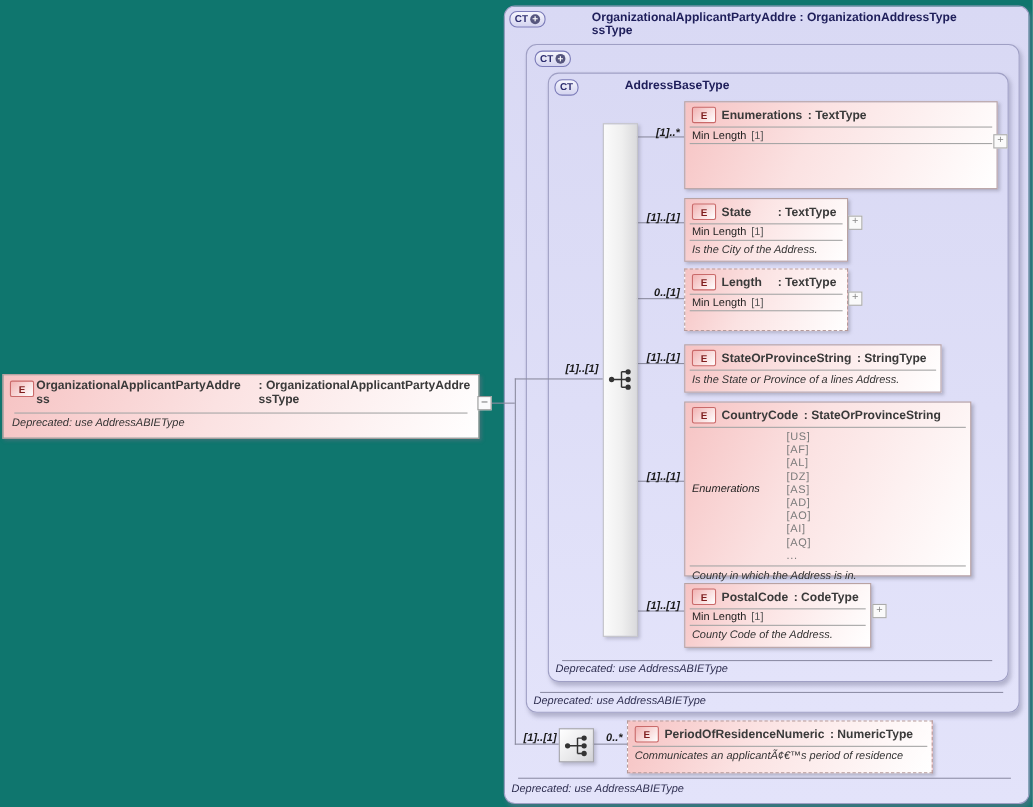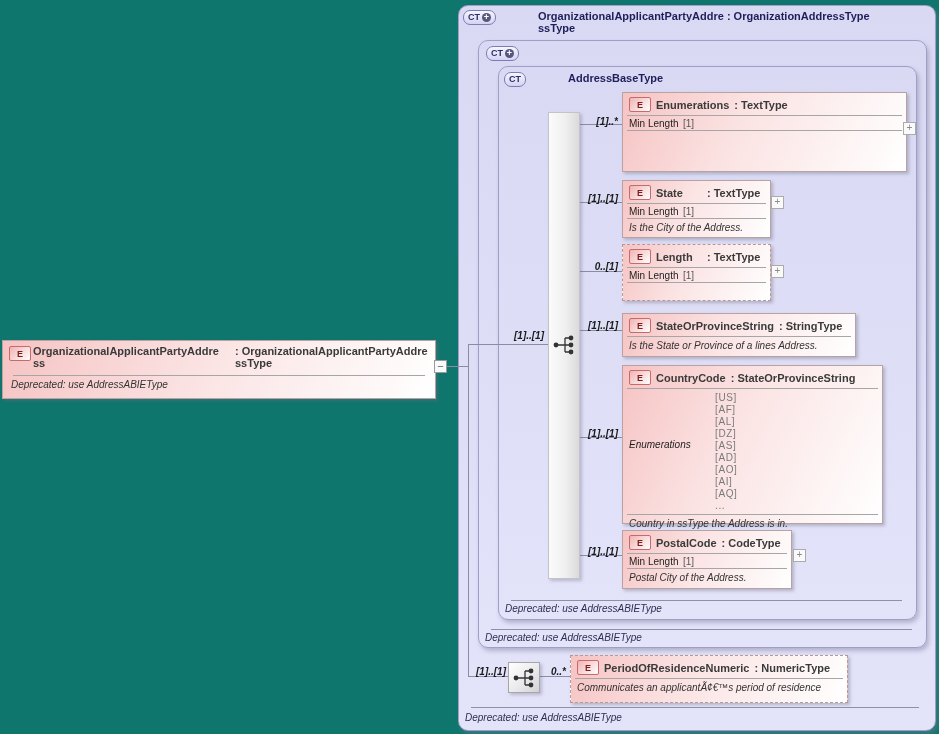--- a/index.html
+++ b/index.html
@@ -251,36 +251,36 @@
           <div>[DZ]</div>
           <div>[AS]</div>
           <div>[AD]</div>
           <div>[AO]</div>
           <div>[AI]</div>
           <div>[AQ]</div>
           <div>...</div>
         </span>
     </div>
     <div class="sep"></div>
-    <div class="edesc">Country in ssType the Address is in.</div>
+    <div class="edesc">County in which the Address is in.</div>
   </div>
 
   <div class="ebox" style="left:622px;top:530px;width:168px;height:57px;">
     <div class="ehead">
       <span class="ebadge">E</span>
       <span class="ename">PostalCode</span>
       <span class="etype">: CodeType</span>
     </div>
     <div class="sep"></div>
     <div class="facet">
       <span class="facet-label">Min Length</span>
       <span class="facet-val">[1]</span>
     </div>
     <div class="sep"></div>
-    <div class="edesc">Postal City of the Address.</div>
+    <div class="edesc">County Code of the Address.</div>
   </div>
   <span class="plus-box" style="left:793px;top:549px;">+</span>
 
   <div class="card" style="left:470px;top:666px;width:36px;">[1]..[1]</div>
   <div class="seq-box">
     <svg width="26" height="22" viewBox="0 0 26 22">
       <circle cx="5" cy="11" r="2.4" fill="#333"></circle>
       <path d="M7 11 H14 M14 4 V18 M14 4 H18 M14 11 H18 M14 18 H18" stroke="#333" stroke-width="1.3" fill="none"></path>
       <circle cx="20" cy="4" r="2.4" fill="#333"></circle>
       <circle cx="20" cy="11" r="2.4" fill="#333"></circle>

